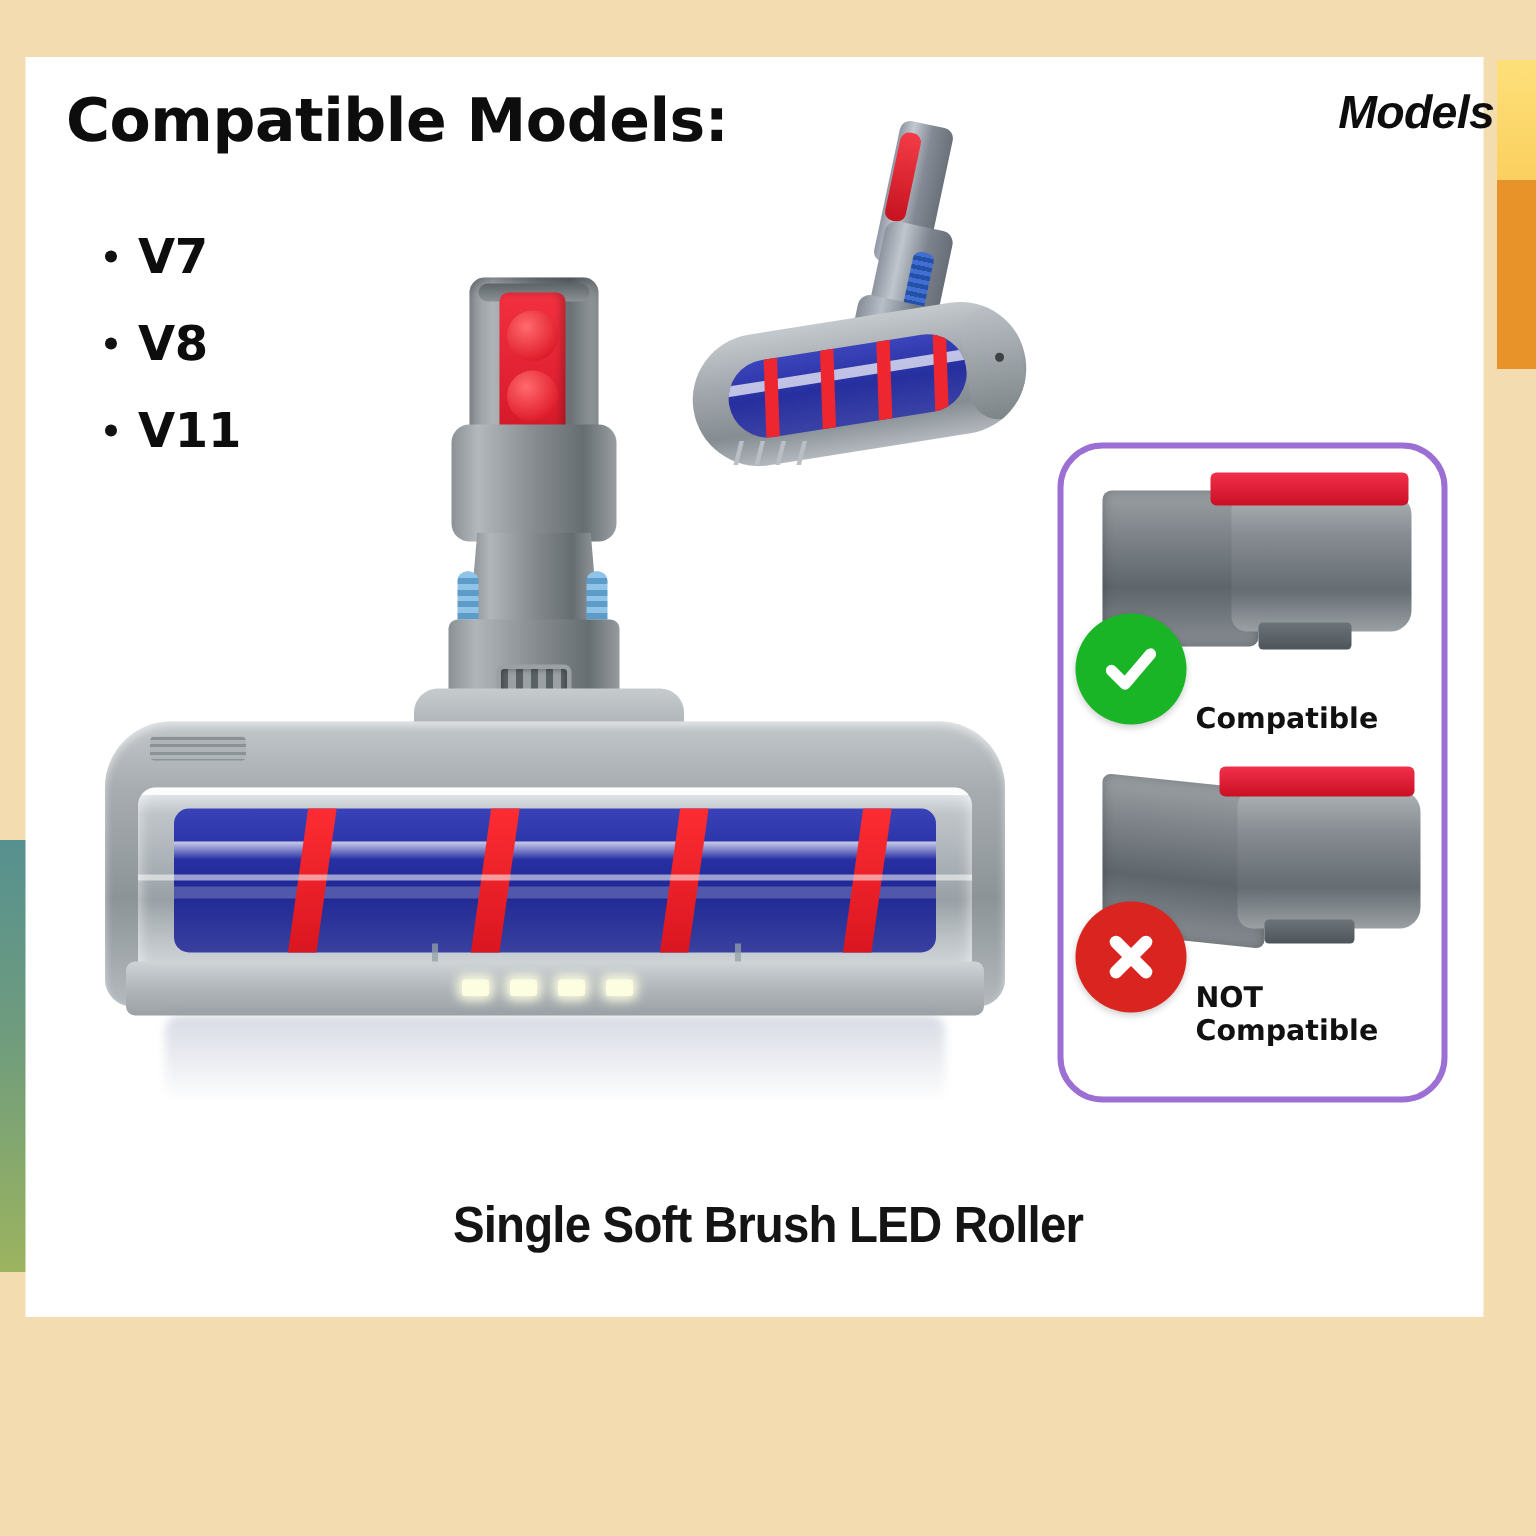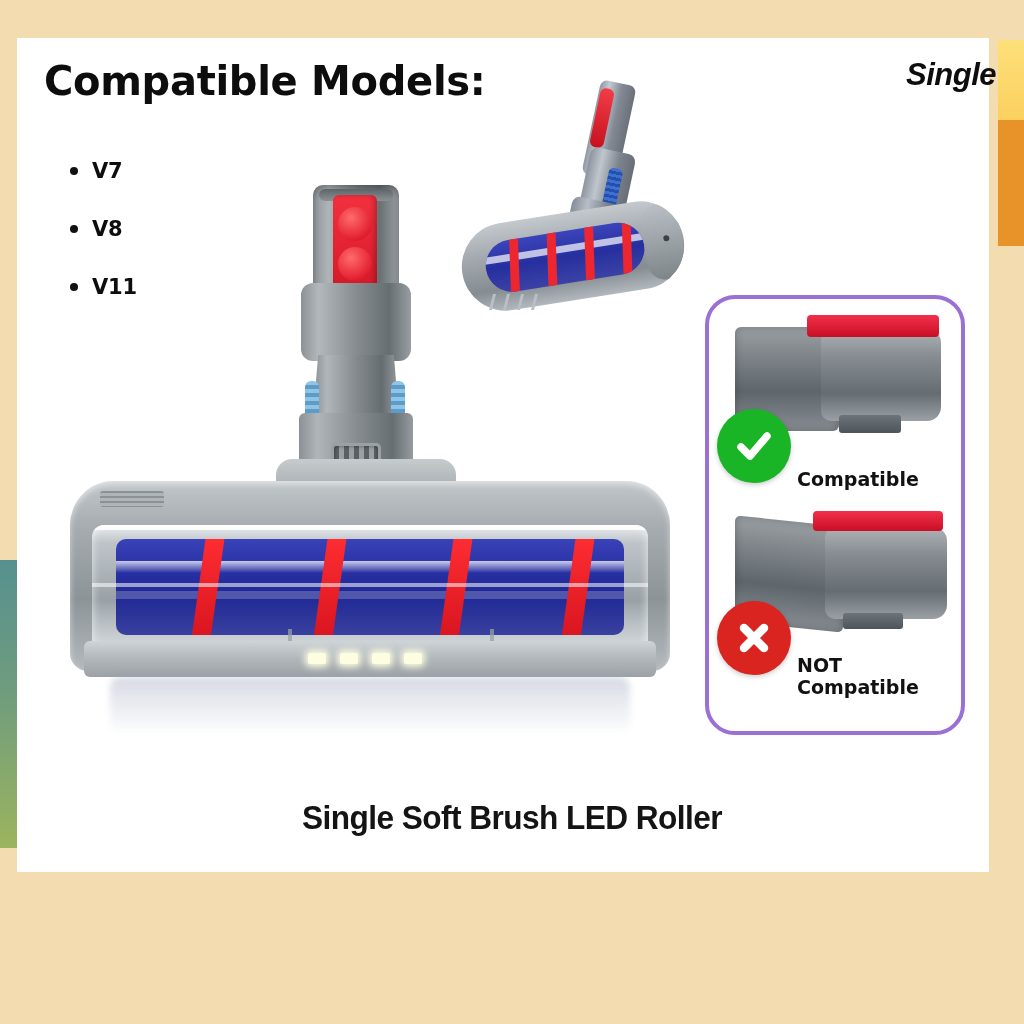--- a/index.html
+++ b/index.html
@@ -2,21 +2,21 @@
 <html><head>
 <meta charset="utf-8">
 <style>
   html,body{margin:0;padding:0;}
   body{
     width:1024px;height:1024px;
     background:#f3ddb0;
     font-family:"DejaVu Sans", sans-serif;
     overflow:hidden;
   }
-  .stage{position:relative;width:1024px;height:872px;overflow:hidden;background:#f3ddb0;}
+  .stage{position:relative;width:1024px;height:1024px;overflow:hidden;background:#f3ddb0;}
 
   
   .frame-tan{position:absolute;inset:0;background:#f3ddb0;}
   .band-left-accent{
     position:absolute;left:0;top:560px;width:18px;height:288px;
     background:linear-gradient(180deg,#56908f 0%,#6f9c7e 45%,#9cb45e 100%);
   }
   .band-right-yellow{
     position:absolute;right:0;top:40px;width:26px;height:80px;
     background:linear-gradient(180deg,#fde07a 0%,#fbd05f 100%);
@@ -49,21 +49,21 @@
   
   .model-list{position:absolute;left:70px;top:142px;width:300px;}
   .model-item{
     display:flex;align-items:center;gap:14px;
     height:58px;
   }
   .model-bullet{
     width:8px;height:8px;border-radius:50%;background:#111;flex:0 0 auto;
   }
   .model-label{
-    font-size:21px;font-weight:bold;color:#0d0d0d;
+    font-size:32px;font-weight:bold;color:#0d0d0d;
     font-family:"DejaVu Sans", sans-serif;letter-spacing:-0.2px;
   }
 
   
   .product-title{
     position:absolute;left:0;right:0;top:798px;text-align:center;
     font-size:34px;font-weight:bold;color:#141414;
     font-family:"Liberation Sans", sans-serif;
     letter-spacing:-0.6px;
     transform:scaleX(.93);
@@ -338,21 +338,21 @@
 <div class="stage">
 
   <div class="frame-tan"></div>
   <div class="band-left-accent"></div>
   <div class="band-right-yellow"></div>
   <div class="band-right-orange"></div>
 
   <div class="card"></div>
 
   <div class="page-title">Compatible Models:</div>
-  <div class="brand-logo">Single</div>
+  <div class="brand-logo">Models</div>
 
   <div class="model-list">
     <div class="model-item">
       <span class="model-bullet"></span>
       <span class="model-label">V7</span>
     </div>
     <div class="model-item">
       <span class="model-bullet"></span>
       <span class="model-label">V8</span>
     </div>

